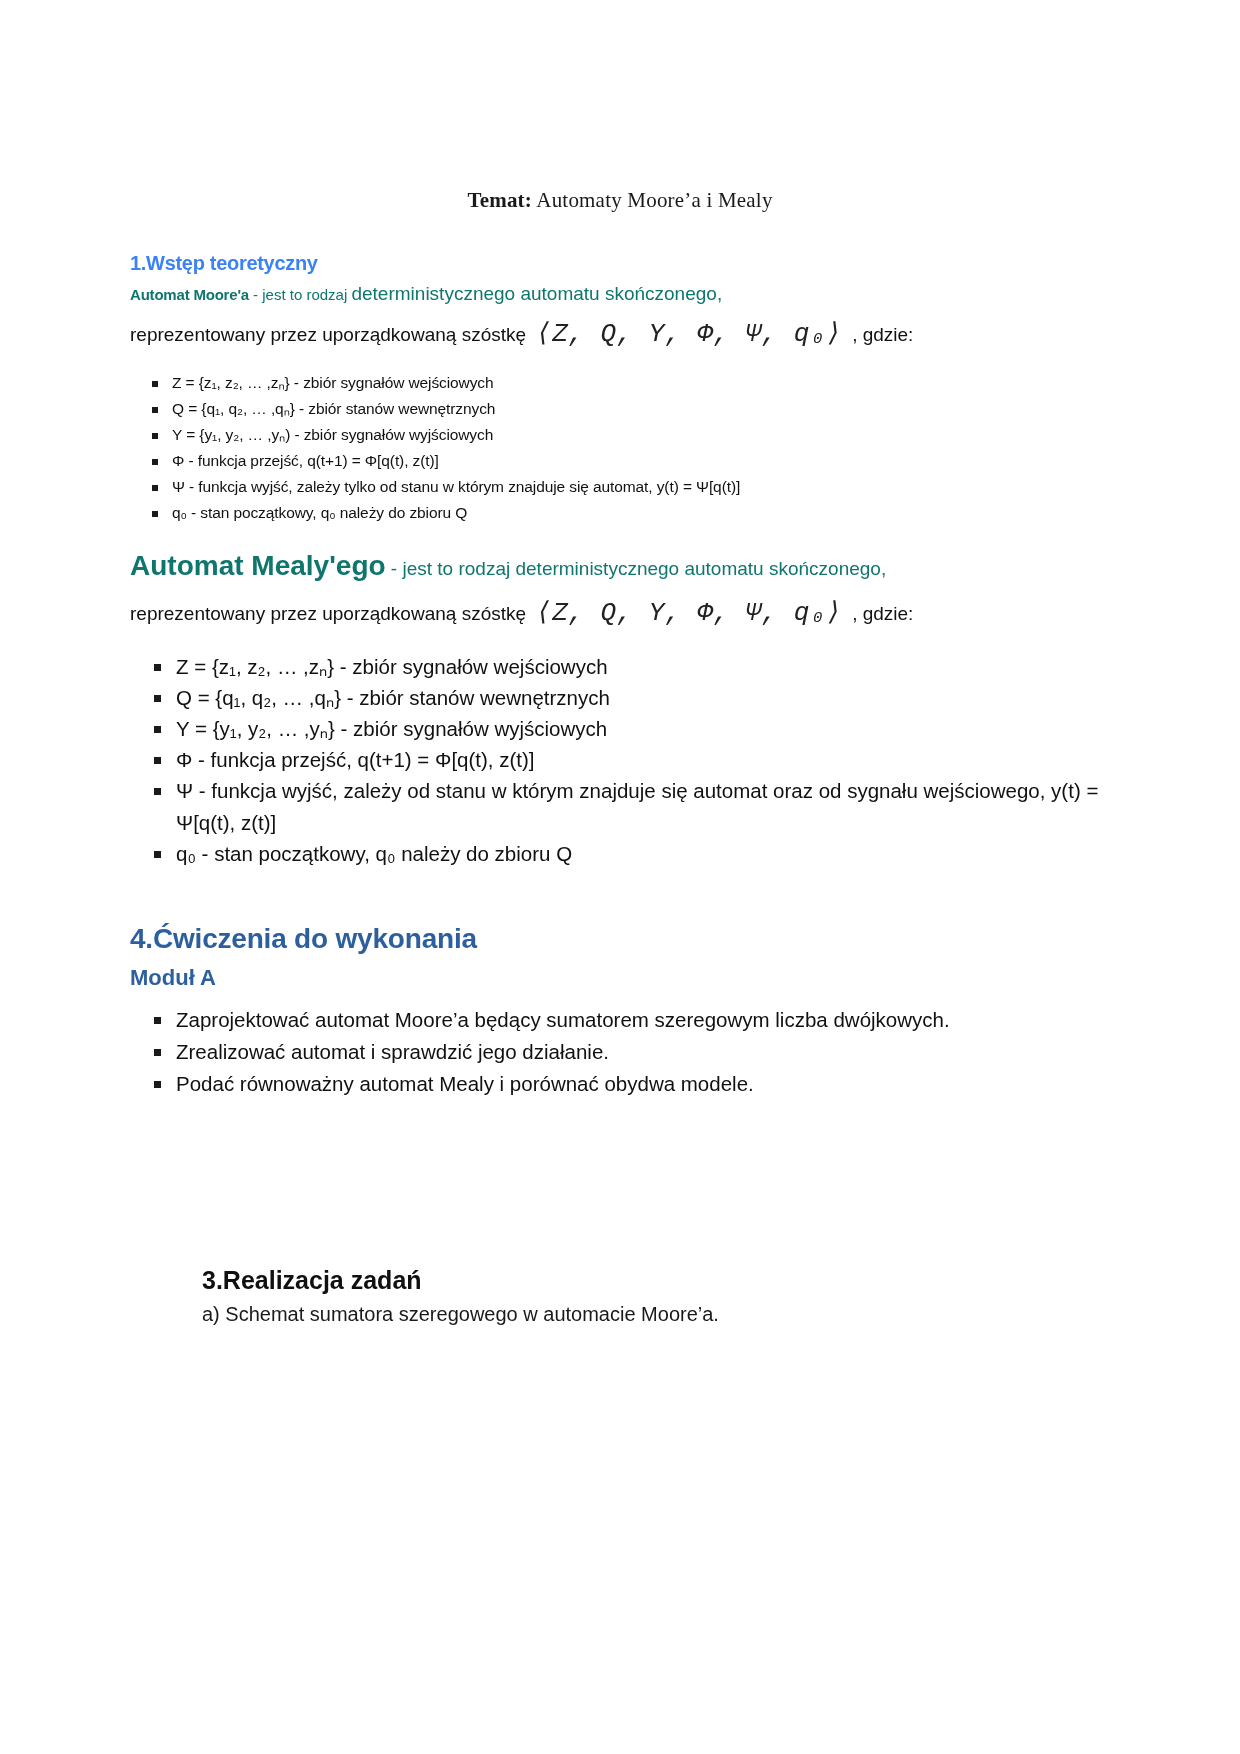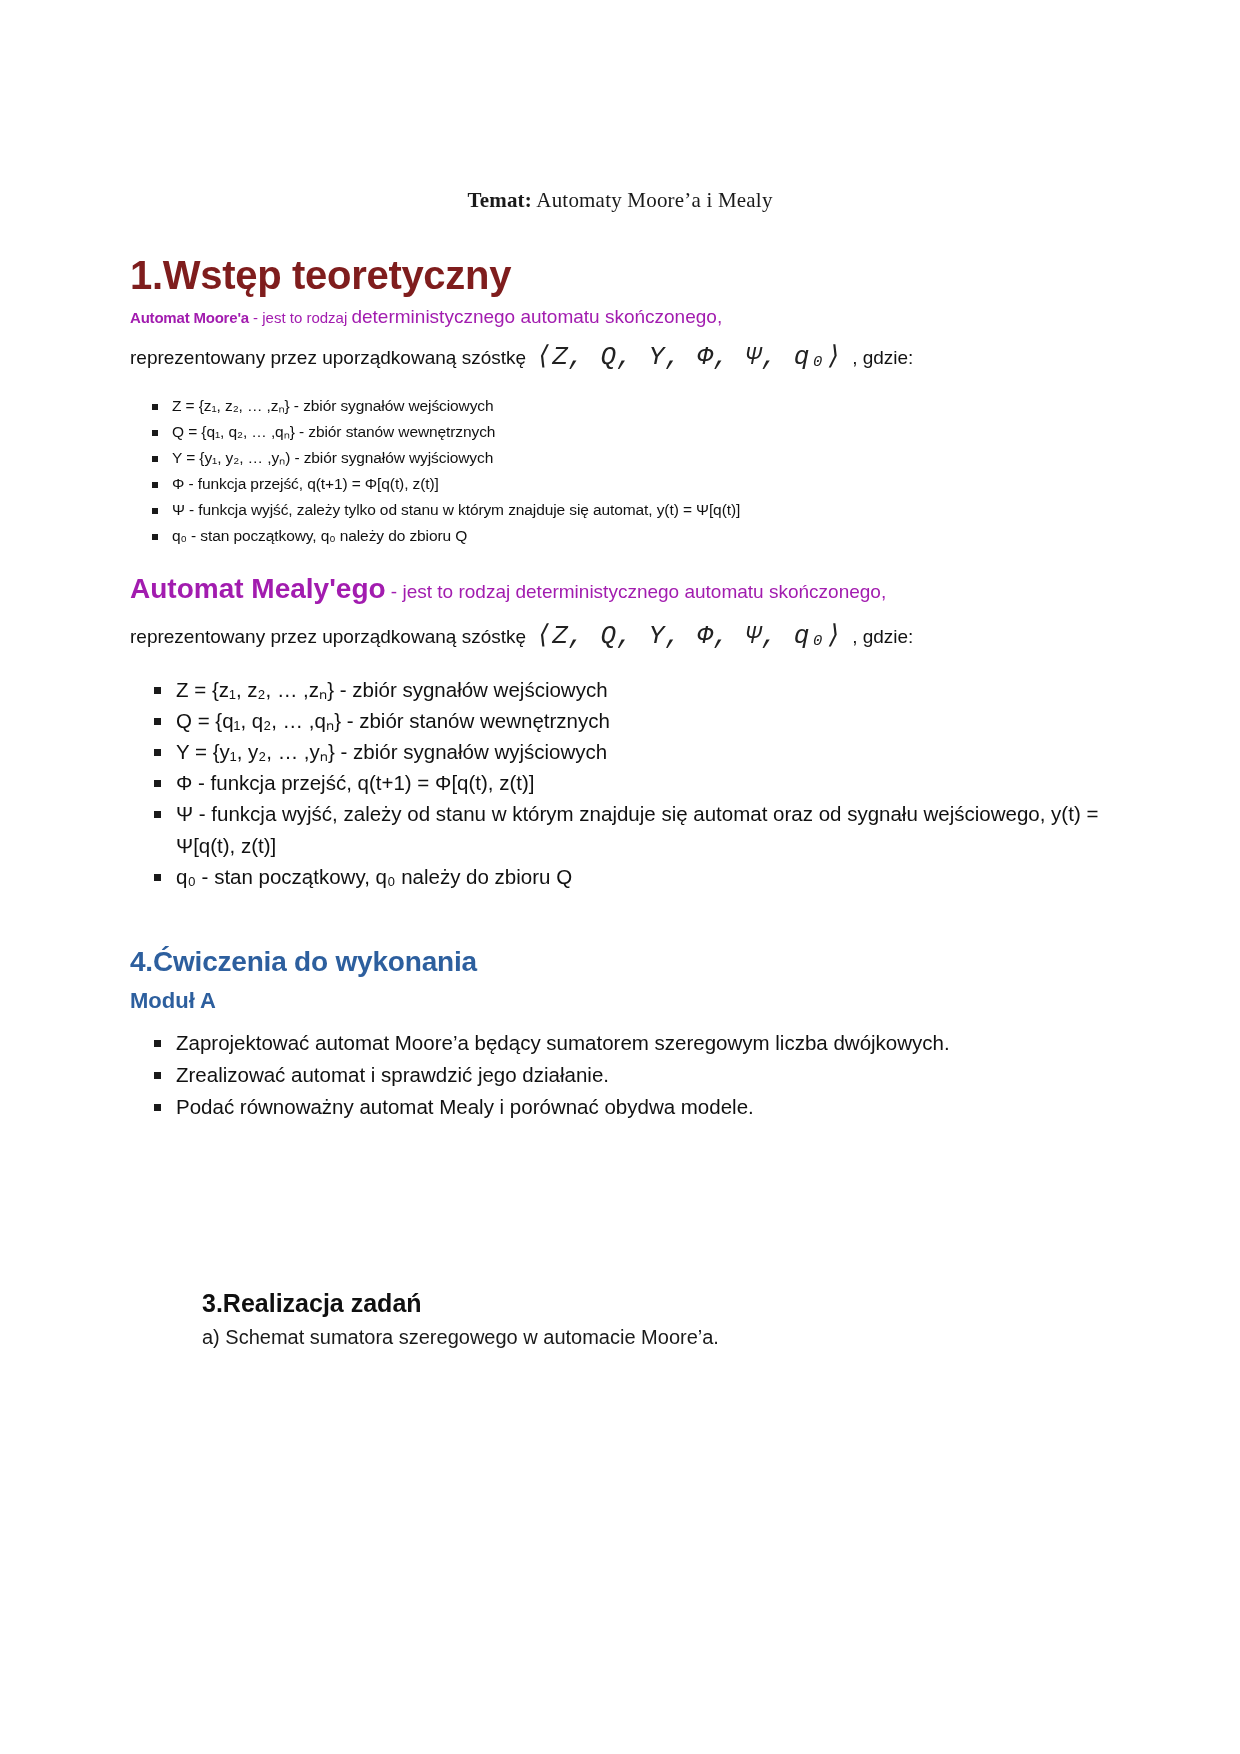--- a/index.html
+++ b/index.html
@@ -38,23 +38,23 @@
   
   .content {
     position: absolute;
     left: 130px;
     top: 252px;
     width: 980px;
   }
 
   
   h1.sec-black {
-    font-size: 40px;
-    font-weight: bold;
-    color: #7f1d1d;
+    font-size: 20px;
+    font-weight: bold;
+    color: #3b82f6;
     margin: 0 0 4px 0;
     letter-spacing: -0.3px;
     line-height: 1.15;
   }
   h1.sec-blue {
     font-size: 28px;
     font-weight: bold;
     color: #2d5f9e;
     margin: 0 0 10px 0;
     letter-spacing: -0.2px;
@@ -73,21 +73,21 @@
     color: #101010;
     margin: 0 0 4px 0;
     line-height: 1.2;
   }
 
   
   .para {
     font-size: 19px;
     line-height: 1.55;
     margin: 0 0 2px 0;
-    color: #a21caf;
+    color: #0f766e;
   }
   .lead-small {
     font-size: 15px;
     font-weight: bold;
     letter-spacing: -0.2px;
   }
   .lead-small-rest {
     font-size: 15px;
     font-weight: normal;
   }

